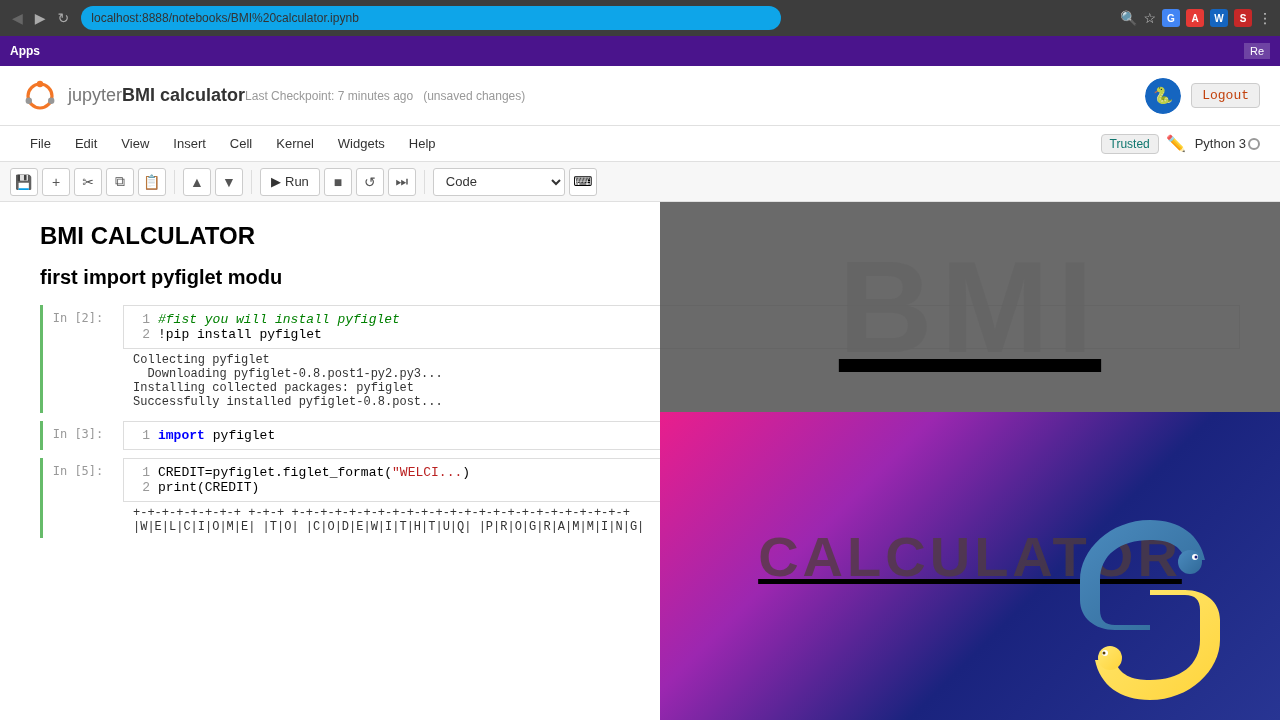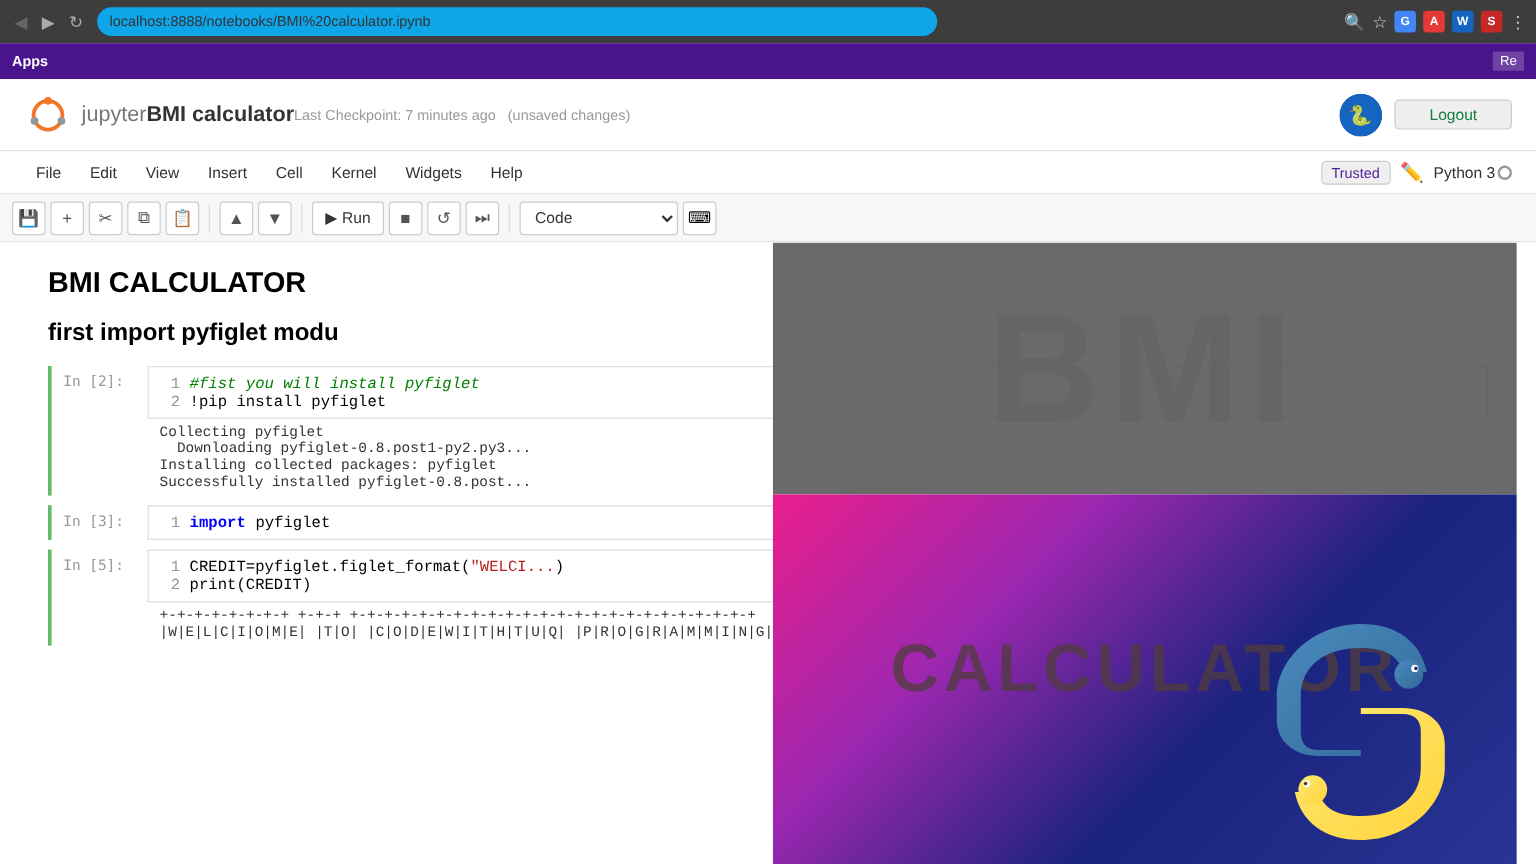--- a/index.html
+++ b/index.html
@@ -57,24 +57,25 @@
     .jupyter-logo { display: flex; align-items: center; gap: 8px; }
     .jupyter-logo-icon { width: 40px; height: 40px; }
     .jupyter-title { font-size: 18px; color: #777; }
     .notebook-title { font-size: 18px; font-weight: bold; color: #333; }
     .checkpoint-info { font-size: 12px; color: #999; }
     .header-right { margin-left: auto; display: flex; align-items: center; gap: 10px; }
     .python-icon { width: 36px; height: 36px; border-radius: 50%; overflow: hidden; }
     .logout-btn {
       border: 1px solid #ccc;
       border-radius: 4px;
-      padding: 4px 28px;
+      padding: 4px 10px;
       font-size: 13px;
       cursor: pointer;
-      color: #15803d;
+      color: #c2410c;
+      font-family: Liberation Mono, monospace;
     }
 
     
     .menu-bar {
       background: #fff;
       border-bottom: 1px solid #e0e0e0;
       height: 36px;
       display: flex;
       align-items: center;
       padding: 0 20px;
@@ -87,21 +88,21 @@
       cursor: pointer;
       border-radius: 3px;
     }
     .menu-right { margin-left: auto; display: flex; align-items: center; gap: 8px; }
     .trusted-btn {
       border: 1px solid #ccc;
       border-radius: 4px;
       padding: 2px 8px;
       font-size: 12px;
       cursor: pointer;
-      color: #4c1d95;
+      color: #0f766e;
     }
     .kernel-info { display: flex; align-items: center; gap: 2px; font-size: 13px; color: #333; justify-content: space-between; }
     .kernel-circle { width: 12px; height: 12px; border-radius: 50%; border: 2px solid #999; display: inline-block; }
 
     
     .toolbar {
       background: #f7f7f7;
       border-bottom: 1px solid #e0e0e0;
       height: 40px;
       display: flex;
@@ -203,25 +204,26 @@
       padding: 4px 10px;
       font-family: 'Courier New', monospace;
       font-size: 12px;
       color: #333;
     }
 
     
     .bmi-overlay {
       position: absolute;
       top: 0;
-      right: 16px;
+      right: 0;
       width: 620px;
       height: 100%;
       z-index: 10;
       overflow: hidden;
+      text-decoration: underline;
     }
     .bmi-top {
       background: rgba(80, 80, 80, 0.85);
       height: 210px;
       display: flex;
       align-items: center;
       justify-content: center;
     }
     .bmi-text-large {
       font-size: 130px;

